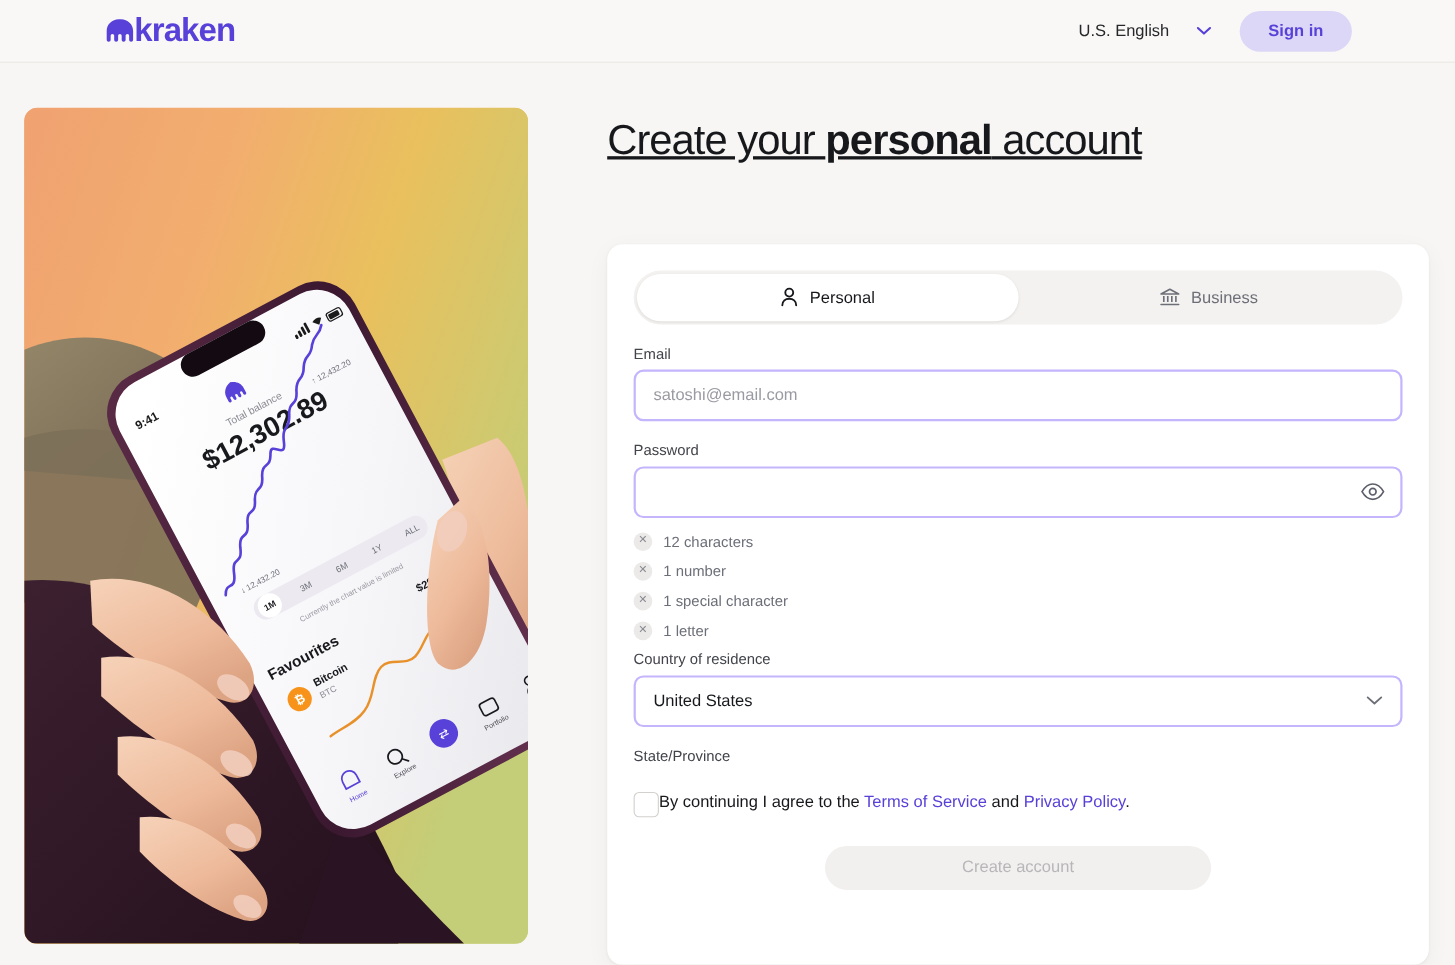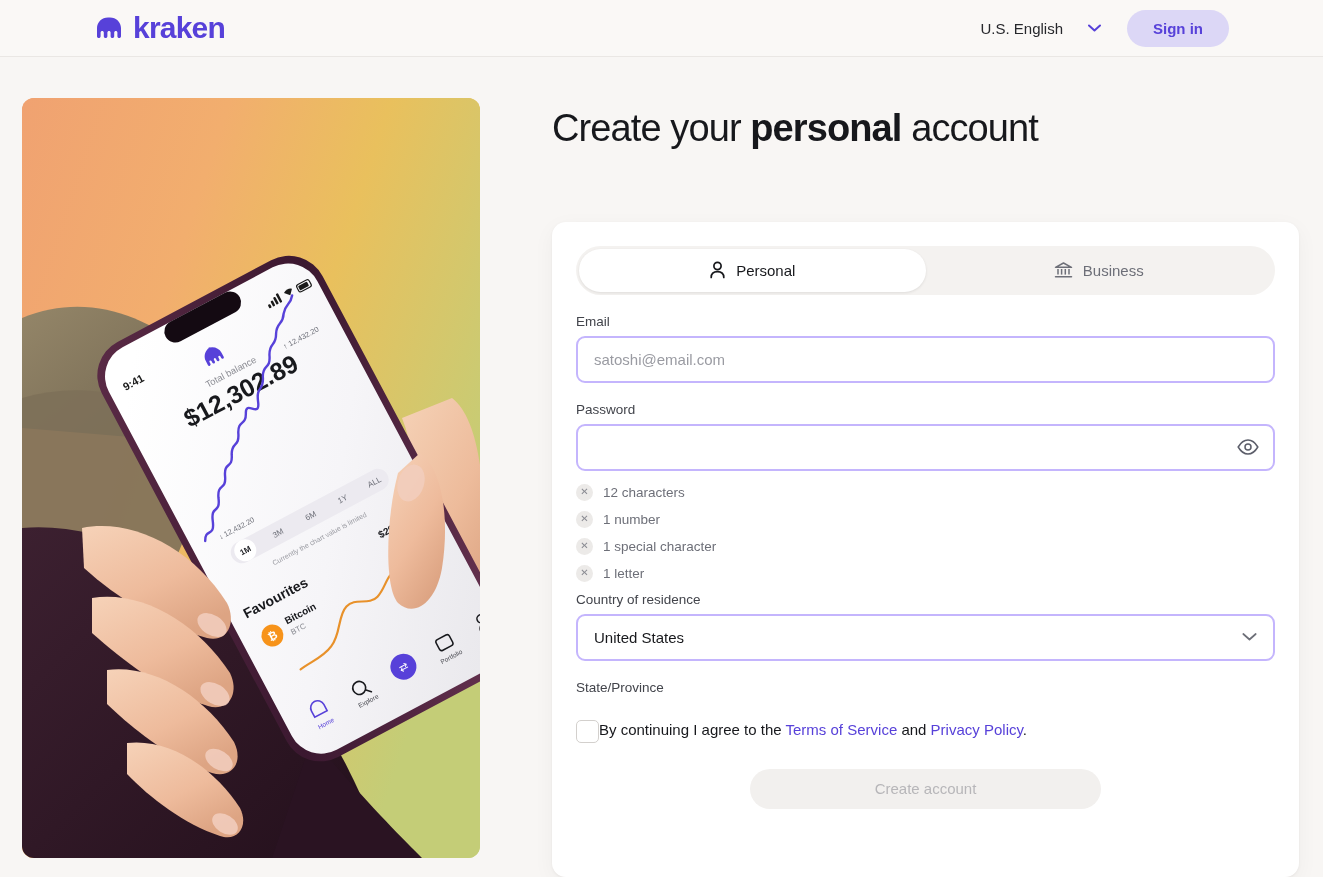--- a/index.html
+++ b/index.html
@@ -13,21 +13,21 @@
   
   .header {
     height: 57px;
     background: #faf8f6;
     border-bottom: 1px solid #eae7e4;
     display: flex;
     align-items: center;
     padding: 0 94px;
     position: relative;
   }
-  .logo-wrap { display: flex; align-items: center; gap: 11px; }
+  .logo-wrap { display: flex; align-items: center; gap: 0; }
   .logo-mark { width: 28px; height: 24px; display: block; }
   .logo-text {
     font-size: 30px; font-weight: 700; letter-spacing: -0.8px;
     color: #5741d9; line-height: 1;
   }
   .header-right {
     margin-left: auto; display: flex; align-items: center; gap: 26px;
   }
   .lang-select {
     display: flex; align-items: center; gap: 25px;
@@ -71,20 +71,21 @@
     height: 685px;
     margin-top: 72px;
     padding: 24px 24px 0 24px;
     box-shadow: 0 1px 3px rgba(30,25,20,.05), 0 6px 22px rgba(30,25,20,.045);
   }
   .main-col { display: flex; flex-direction: column; flex: 1; }
   h1.title {
     font-size: 38px; font-weight: 400; color: #17181c;
     letter-spacing: -0.9px; line-height: 1.1;
     margin-top: 10px;
+    text-decoration: underline;
   }
   h1.title b { font-weight: 700; }
 
   
   .tabs {
     display: flex;
     background: #f4f2f0;
     border-radius: 26px;
     padding: 3px;
     height: 49px;

